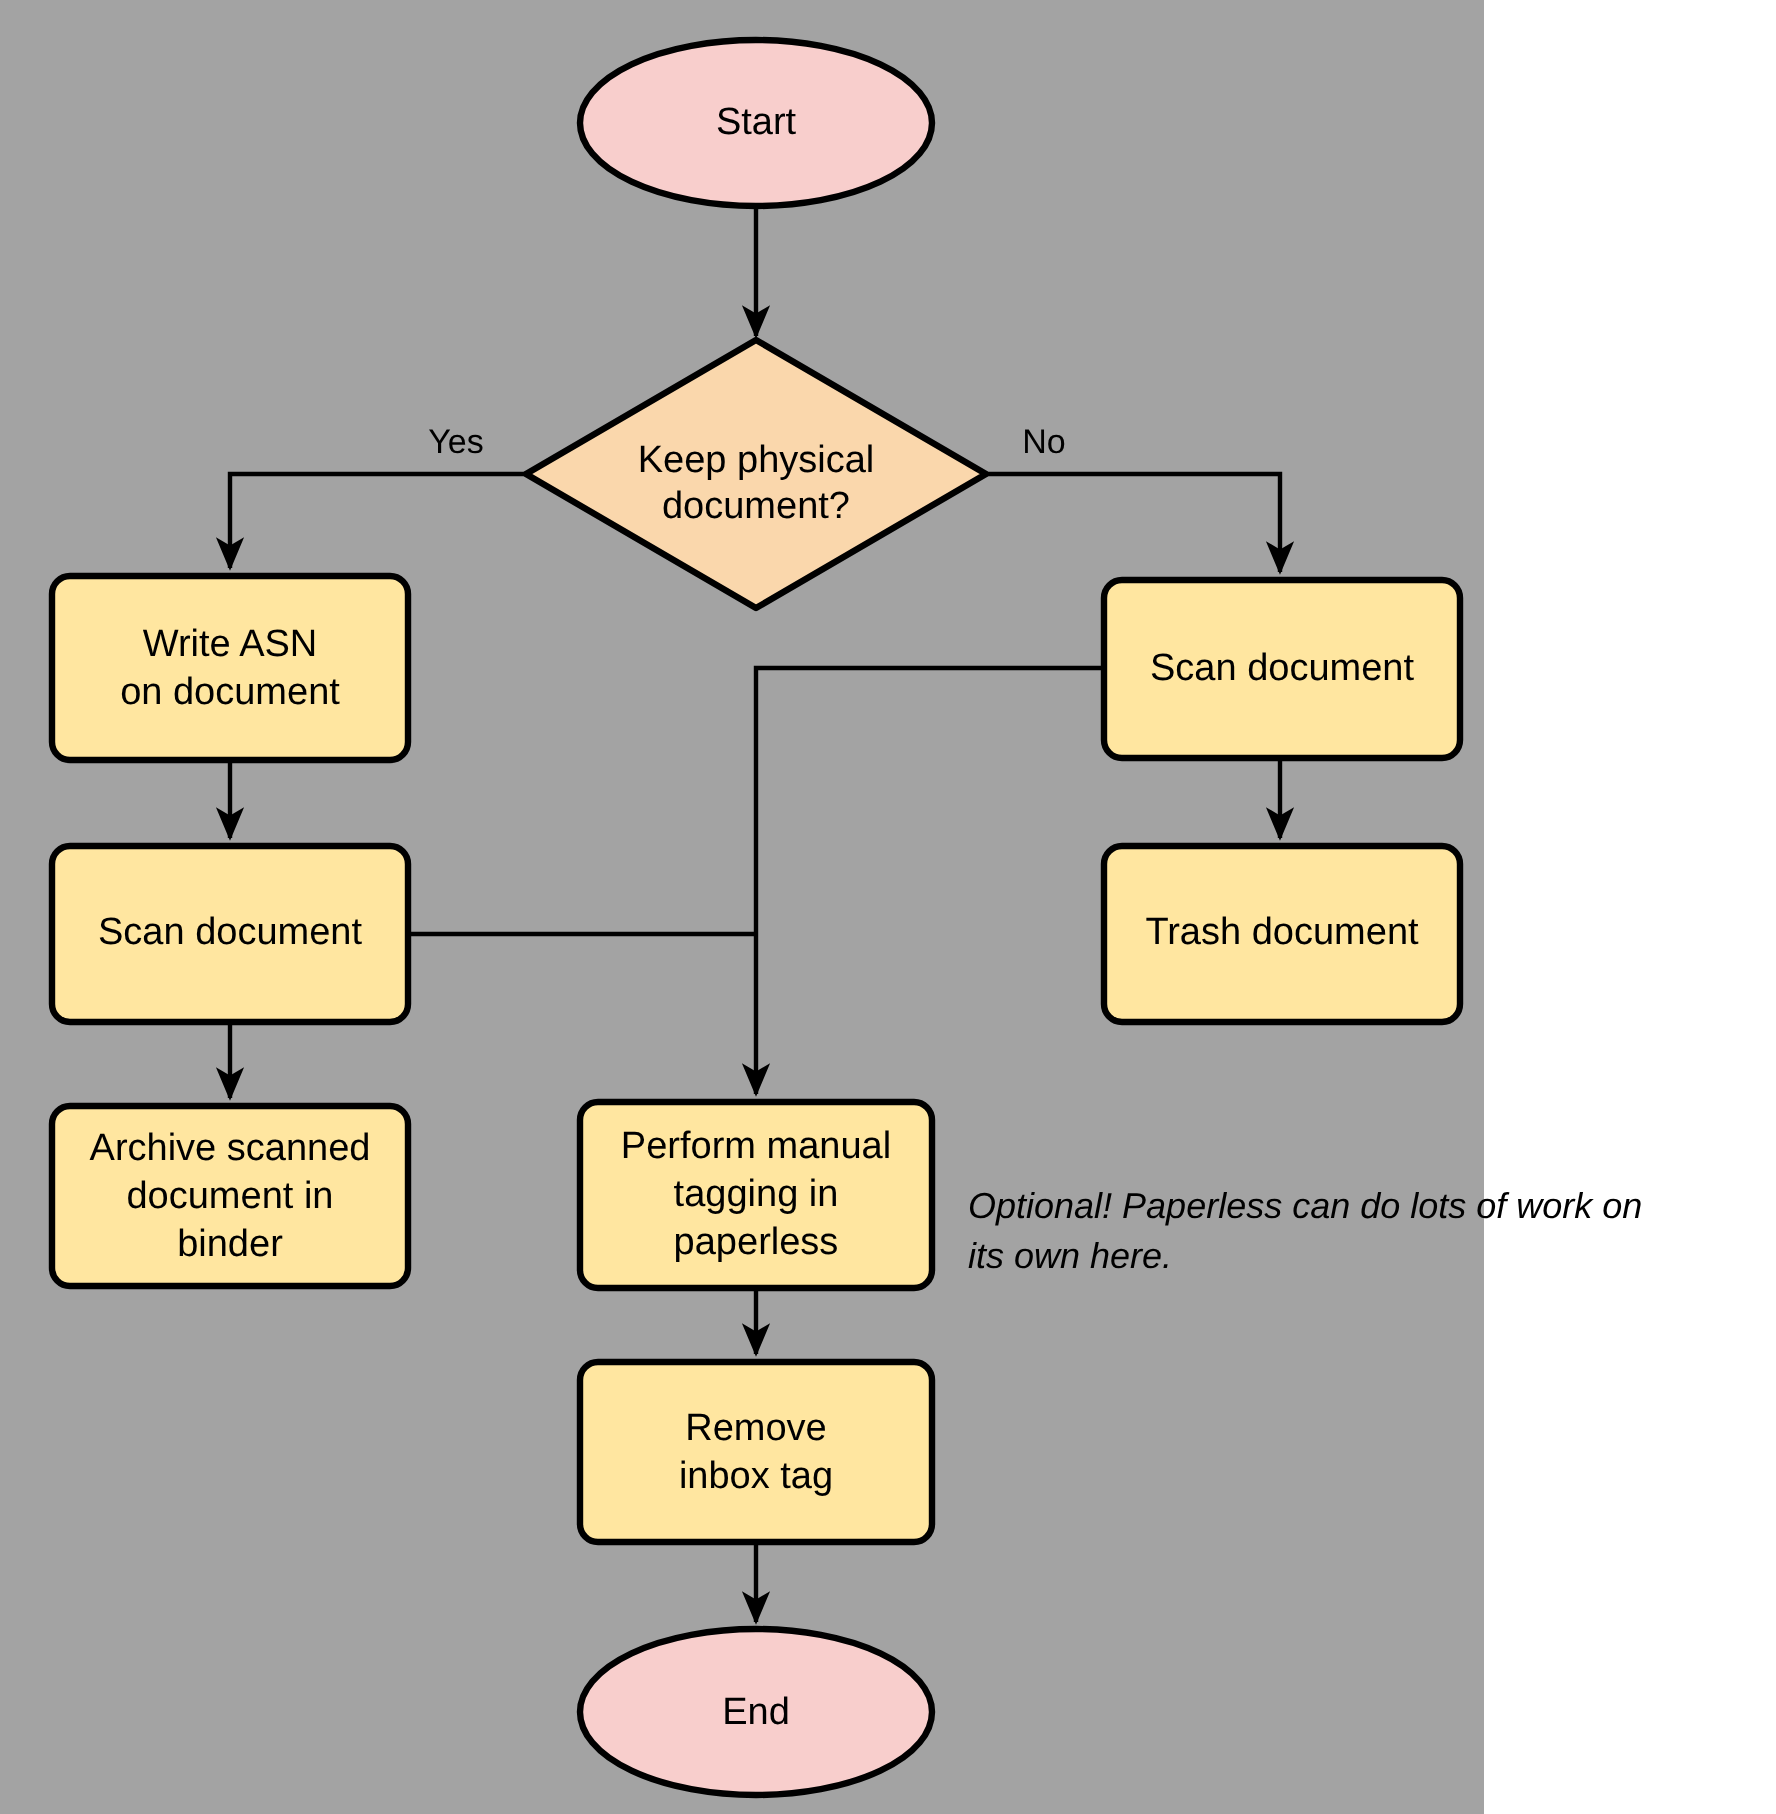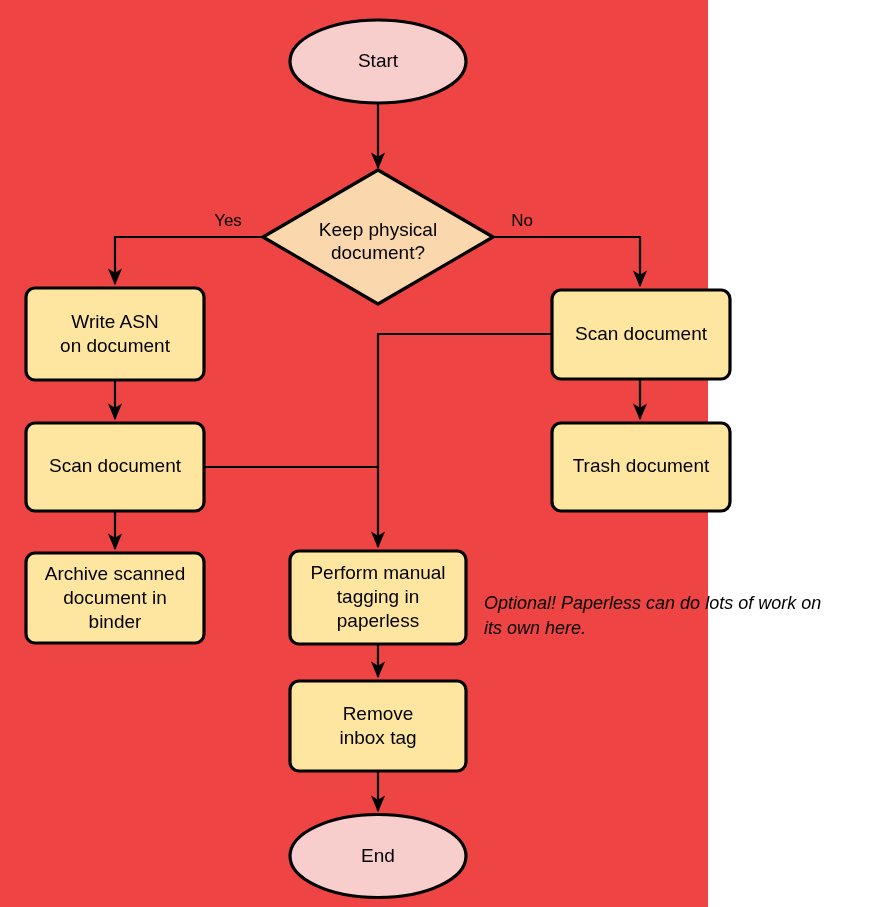--- a/index.html
+++ b/index.html
@@ -11,21 +11,22 @@
   body {
     font-family: "Liberation Sans", sans-serif;
     width: 888px;
     height: 907px;
     overflow: hidden;
   }
   #flow-root {
     position: relative;
     width: 708px;
     height: 907px;
-    background: #ef4444;
+    background: #a3a3a3;
+    padding-left: 34px;
   }
   #flow-svg {
     position: absolute;
     left: 0;
     top: 0;
     width: 888px;
     height: 907px;
     display: block;
   }
   .node-label {

